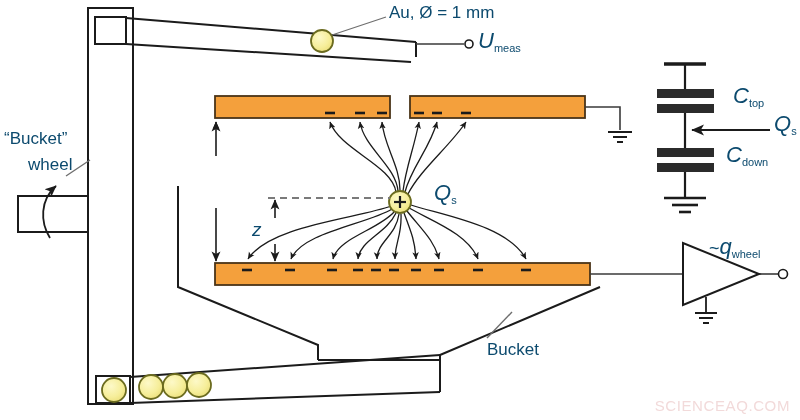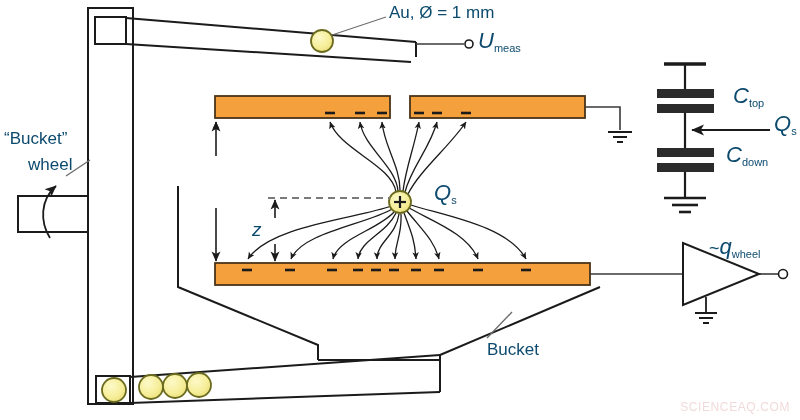--- a/index.html
+++ b/index.html
@@ -41,21 +41,21 @@
     font-style: normal;
   }
   .big-ital {
     font-style: italic;
     font-size: 22px;
   }
   #watermark {
     position: absolute;
     right: 10px;
     bottom: 6px;
-    font-size: 12px;
+    font-size: 15px;
     letter-spacing: 0.6px;
     color: #f2dada;
     font-family: "Liberation Sans", sans-serif;
   }
 </style>
 </head>
 <body>
 
 <div id="stage">
 

